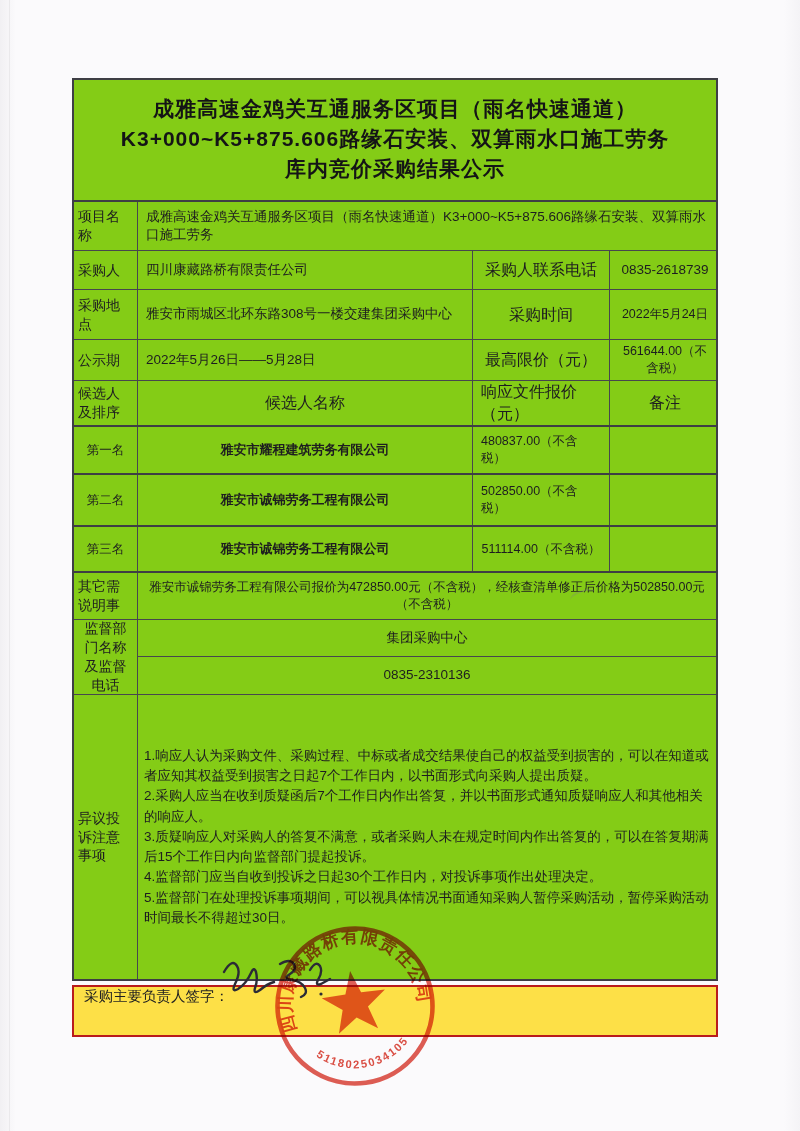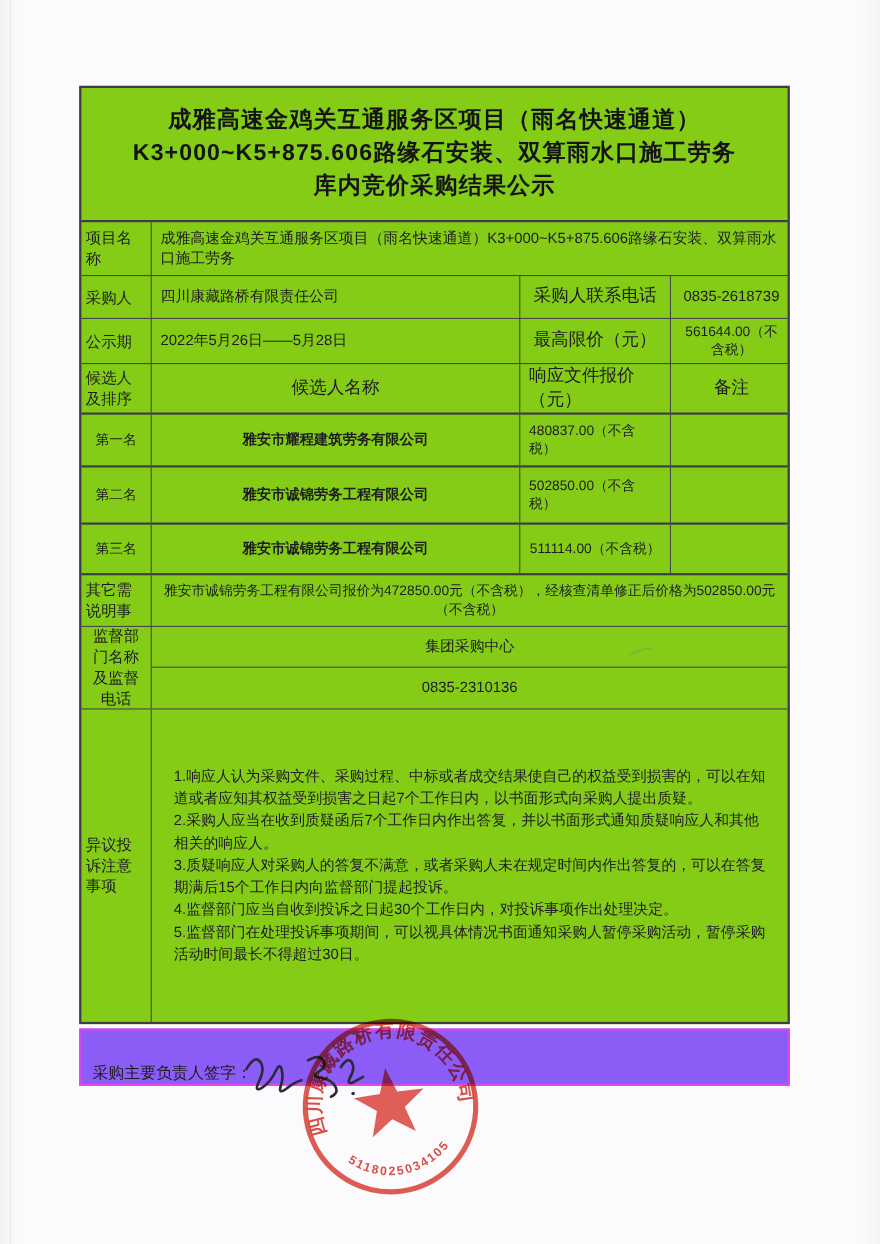--- a/index.html
+++ b/index.html
@@ -20,24 +20,24 @@
   .c-label{width:63px;flex:0 0 63px;padding:2px 4px;font-size:14px;}
   .c-main{width:335px;flex:0 0 335px;}
   .c-sub{width:137px;flex:0 0 137px;justify-content:center;text-align:left;}
   .c-last{width:111px;flex:0 0 111px;justify-content:center;text-align:center;}
   .c-span{flex:1 1 auto;}
   .center{justify-content:center;text-align:center;}
   .title-block{padding:14px 30px 16px;text-align:center;font-weight:bold;font-size:21px;line-height:30px;letter-spacing:1px;color:#141416;}
   .fs13{font-size:13.5px;}
   .fs12{font-size:12.5px;}
   .name{font-size:13px;font-weight:bold;}
-  .objection{display:block;padding:10px 20px;font-size:13.5px;line-height:1.5;}
+  .objection{display:block;padding:10px 6px;font-size:13.5px;line-height:1.5;}
   .objection p{margin:0;}
   .obj-wrap{display:flex;flex-direction:column;justify-content:center;height:100%;}
-  .sig-box{border:2px solid #d946ef;background:#8b5cf6;margin-top:4px;height:48px;display:flex;align-items:flex-end;padding-left:10px;font-size:14.5px;}
+  .sig-box{border:2px solid #b91c1c;background:#fde047;margin-top:4px;height:48px;display:flex;align-items:flex-start;padding-left:10px;font-size:14.5px;}
   
   .stamp{position:absolute;left:271px;top:922px;width:168px;height:168px;transform:rotate(-8deg);mix-blend-mode:multiply;opacity:0.88;pointer-events:none;}
   .signature{position:absolute;left:218px;top:950px;pointer-events:none;}
   .artifact{position:absolute;left:570px;top:590px;width:26px;height:10px;border-top:2px solid rgba(125,125,135,0.3);border-radius:60%;transform:rotate(-18deg);}
 </style>
 </head>
 <body>
 
 <div class="paper-edge"></div>
 
@@ -57,20 +57,26 @@
       <div class="cell c-span fs13">成雅高速金鸡关互通服务区项目（雨名快速通道）K3+000~K5+875.606路缘石安装、双算雨水口施工劳务</div>
     </div>
 
     <div class="row" style="height:38px;">
       <div class="cell c-label">采购人</div>
       <div class="cell c-main fs13">四川康藏路桥有限责任公司</div>
       <div class="cell c-sub">采购人联系电话</div>
       <div class="cell c-last fs13">0835-2618739</div>
     </div>
 
+    <div class="row" style="height:49px;">
+      <div class="cell c-label">采购地点</div>
+      <div class="cell c-main fs13">雅安市雨城区北环东路308号一楼交建集团采购中心</div>
+      <div class="cell c-sub">采购时间</div>
+      <div class="cell c-last fs12">2022年5月24日</div>
+    </div>
 
     <div class="row" style="height:40px;">
       <div class="cell c-label">公示期</div>
       <div class="cell c-main fs13">2022年5月26日——5月28日</div>
       <div class="cell c-sub">最高限价（元）</div>
       <div class="cell c-last fs12">561644.00（不含税）</div>
     </div>
 
     <div class="row" style="height:44px;">
       <div class="cell c-label">候选人及排序</div>

